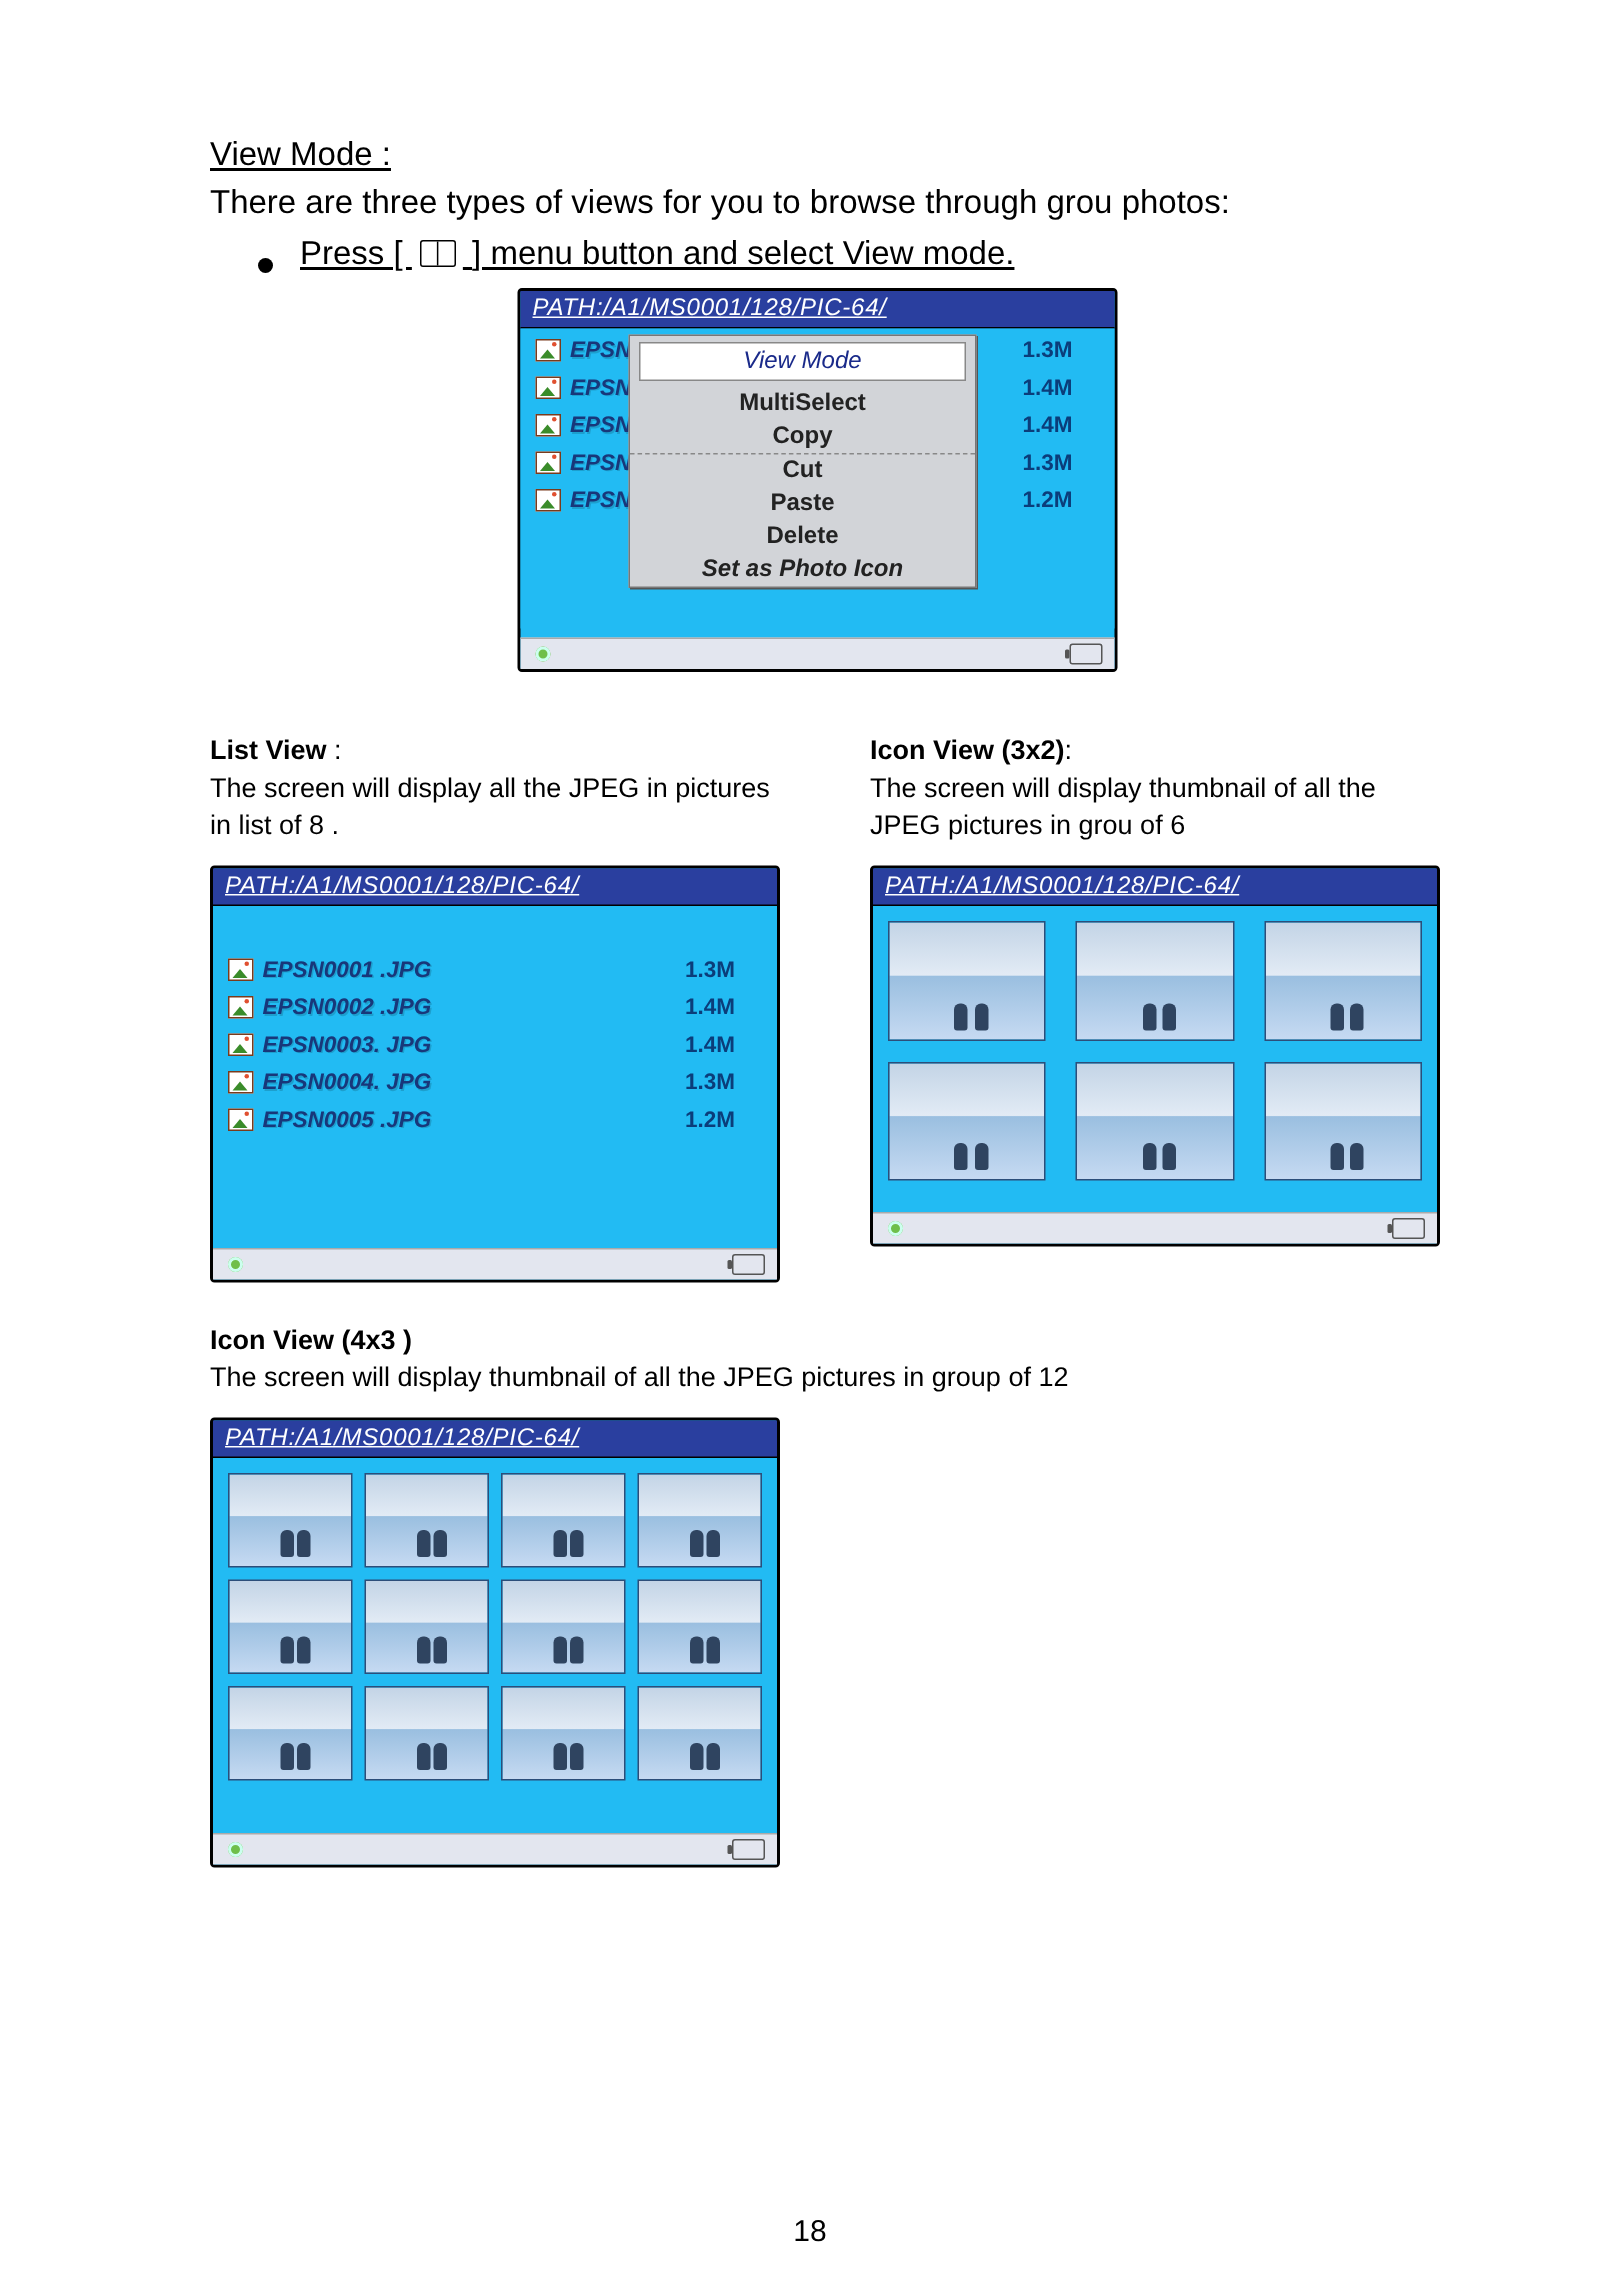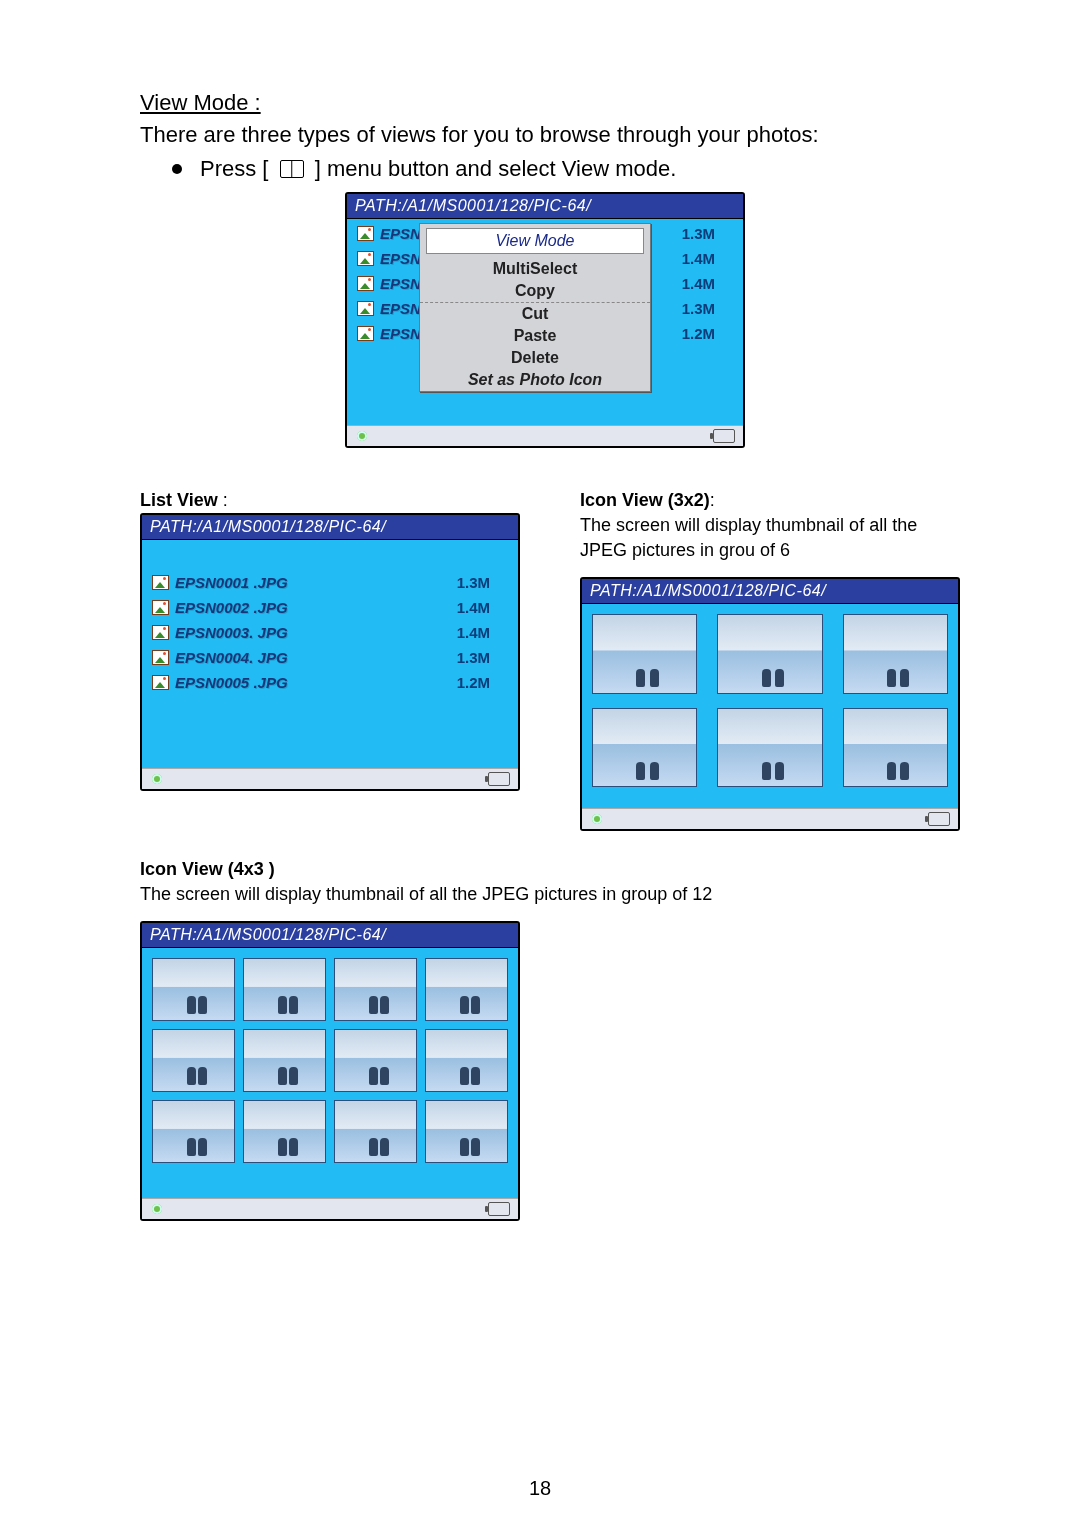--- a/index.html
+++ b/index.html
@@ -14,21 +14,21 @@
     padding:90px 130px 0 140px;
     font-size:22px;
   }
   .section-title{
     font-weight:normal;
     font-size:22px;
     text-decoration:underline;
     margin:0 0 4px 0;
   }
   .intro{line-height:1.35;margin:0 0 6px 0;}
-  .bullet-row{display:flex;align-items:center;margin:0 0 10px 32px;}
+  .bullet-row{display:flex;align-items:flex-end;margin:0 0 10px 32px;text-decoration:underline;}
   .bullet-dot{width:10px;height:10px;border-radius:50%;background:#000;margin-right:18px;}
   .press-line{font-size:22px;}
   .book-icon{display:inline-block;position:relative;width:22px;height:16px;border:1.5px solid #000;border-radius:2px;vertical-align:-2px;margin:0 5px;}
   .book-icon:before{content:"";position:absolute;left:50%;top:0;bottom:0;width:1.5px;background:#000;transform:translateX(-50%);}
   .screen{
     background:#22bbf3;
     border:2px solid #000;
     border-radius:3px;
     box-sizing:border-box;
     position:relative;
@@ -36,20 +36,21 @@
   }
   .pathbar{
     background:#2a3f9f;
     color:#fff;
     font-style:italic;
     font-size:16px;
     padding:3px 8px;
     border-bottom:1px solid #000;
     letter-spacing:.5px;
     white-space:nowrap;
+    text-decoration:underline;
   }
   .file-list{padding:6px 28px 4px 10px;height:162px;background:#22bbf3;position:relative;}
   .file-row{display:flex;align-items:center;font-size:15px;font-weight:bold;color:#18377a;margin-bottom:8px;}
   .pic-ico{
     width:15px;height:13px;background:#fff;border:1px solid #7a3b1c;display:inline-block;margin-right:6px;position:relative;flex-shrink:0;
   }
   .pic-ico:after{content:"";position:absolute;left:2px;bottom:1px;width:0;height:0;border-left:5px solid transparent;border-right:5px solid transparent;border-bottom:6px solid #3a8c2a;}
   .pic-ico:before{content:"";position:absolute;right:2px;top:1px;width:3px;height:3px;border-radius:50%;background:#e05030;}
   .file-name{flex:1 1 auto;font-style:italic;text-shadow:1px 1px 0 rgba(0,0,0,.15);}
   .file-size{color:#0b3d7a;font-weight:bold;margin-left:8px;}
@@ -99,21 +100,21 @@
   .screen-lv{width:380px;}
   .screen-3x2{width:380px;}
   .screen-4x3{width:380px;}
 </style>
 </head>
 <body>
 
 
 
 <div class="section-title">View Mode :</div>
-<p class="intro">There are three types of views for you to browse through your photos:</p>
+<p class="intro">There are three types of views for you to browse through grou photos:</p>
 <div class="bullet-row">
   <span class="bullet-dot"></span>
   <span class="press-line">
     <span>Press [ </span>
     <span class="book-icon"></span>
     <span> ] menu button and select View mode.</span>
   </span>
 </div>
 
 
@@ -160,20 +161,21 @@
         <span class="dot"></span>
         <span class="batt"></span>
       </div>
   </div>
 </div>
 
 
 <div class="cols">
   <div class="col">
     <div class="sub-title"><span>List View</span><span style="font-weight:normal"> :</span></div>
+    <p class="sub-desc">The screen will display all the JPEG in pictures in list of 8 .</p>
     <div class="screen screen-lv">
       <div class="pathbar">PATH:/A1/MS0001/128/PIC-64/</div>
       <div class="file-list" style="height:184px;margin-top:28px;">
         <div class="file-row">
             <span class="pic-ico"></span>
             <span class="file-name">EPSN0001 .JPG</span>
             <span class="file-size">1.3M</span>
           </div>
         <div class="file-row">
             <span class="pic-ico"></span>

